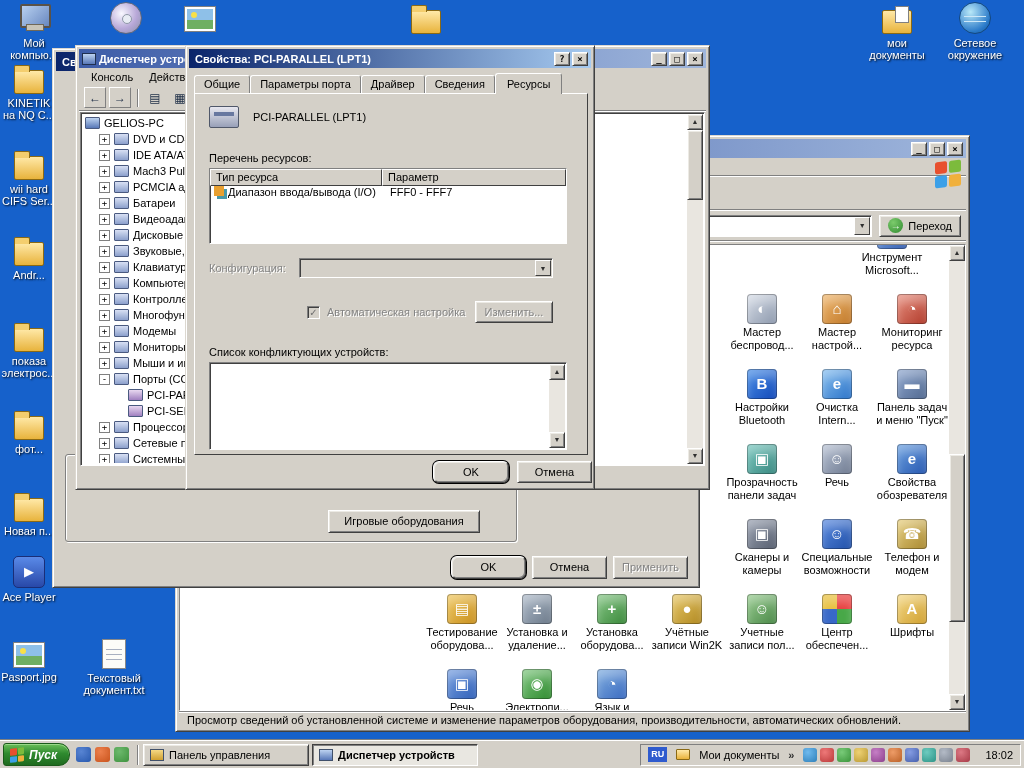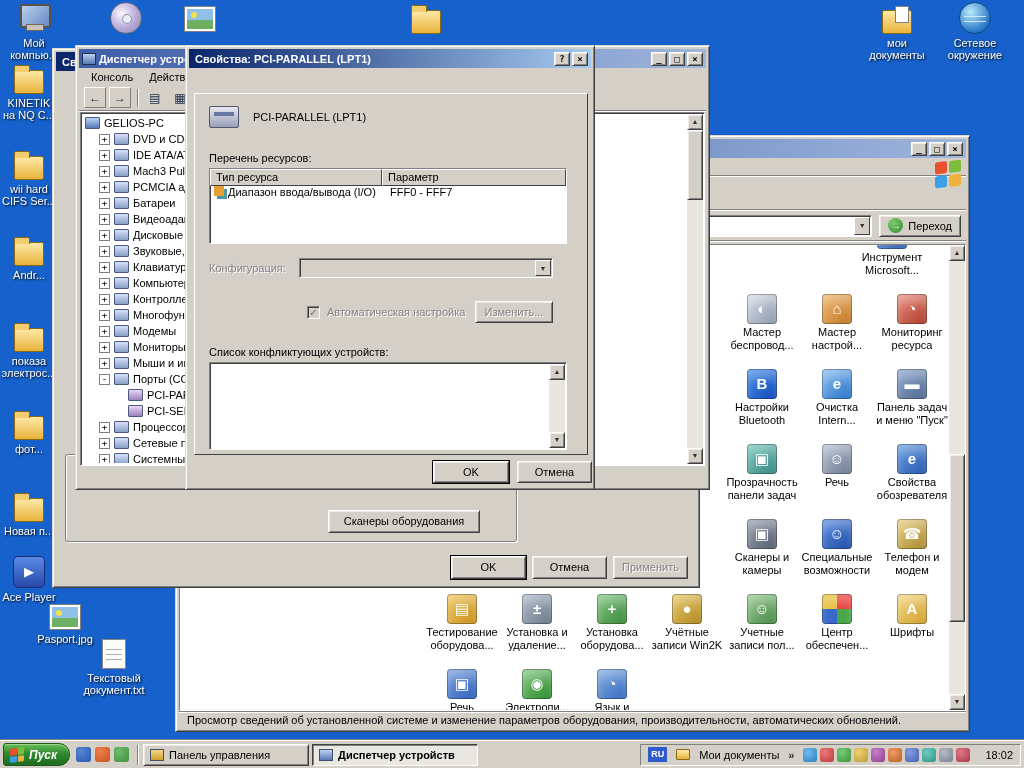--- a/index.html
+++ b/index.html
@@ -30,21 +30,21 @@
   .dicon[data-icon="network"]::after{ content:""; position:absolute; left:4px; top:13px; right:4px; height:4px; border-top:1px solid #CDE8F8; border-bottom:1px solid #CDE8F8; }
 
   
   .win { position:absolute; background:#D4D0C8; border:1px solid; border-color:#DCD8D0 #404040 #404040 #DCD8D0; box-shadow:inset 1px 1px 0 #FFFFFF, inset -1px -1px 0 #808080; }
   .titlebar { display:flex; align-items:center; padding:0 3px; color:#fff; font-weight:bold; height:19px; overflow:hidden; white-space:nowrap; }
   .titlebar.active { background:linear-gradient(90deg,#0A246A,#A6CAF0); }
   .titlebar.inactive { background:linear-gradient(90deg,#3E5DA8,#9FB6DC); }
   .ttext { flex:1; overflow:hidden; white-space:nowrap; padding-left:3px; }
   .tbtn { width:16px; height:14px; margin-left:2px; flex:none; background:#D4D0C8; border:1px solid; border-color:#FFFFFF #404040 #404040 #FFFFFF; box-shadow:inset 1px 1px 0 #ECEAE4, inset -1px -1px 0 #808080; color:#000; font-size:9px; line-height:12px; text-align:center; font-weight:bold; font-family:"DejaVu Sans Mono",monospace; }
   .btn { background:#D4D0C8; border:1px solid; border-color:#FFFFFF #404040 #404040 #FFFFFF; box-shadow:inset 1px 1px 0 #ECEAE4, inset -1px -1px 0 #808080; text-align:center; line-height:20px; cursor:pointer; }
-  .btn.default { box-shadow:0 0 0 1px #000, inset 1px 1px 0 #ECEAE4, inset -1px -1px 0 #808080; }
+  .btn.default { box-shadow:0 0 0 1px #000, inset 1px 1px 0 #ECEAE4, inset -1px -1px 0 #808080;border-radius:6px; }
   .dis { color:#848484; text-shadow:1px 1px 0 #fff; }
 
   
   .sb { position:absolute; width:16px; background:#E9E6E0; }
   .sb-btn { position:absolute; left:0; width:16px; height:16px; background:#D4D0C8; border:1px solid; border-color:#fff #404040 #404040 #fff; box-shadow:inset 1px 1px 0 #ECEAE4, inset -1px -1px 0 #808080; text-align:center; font-size:7px; line-height:14px; color:#303030; }
   .sb-thumb { position:absolute; left:0; width:16px; background:#D4D0C8; border:1px solid; border-color:#fff #404040 #404040 #fff; box-shadow:inset 1px 1px 0 #ECEAE4, inset -1px -1px 0 #808080; }
 
   
   .win-cp { left:175px; top:135px; width:795px; height:597px; z-index:2; }
   .cp-title { position:absolute; left:3px; top:3px; right:3px; }
@@ -197,21 +197,21 @@
         <div class="dlabel">фот...</div>
       </div>
       <div class="desk-icon" style="left: 0px; top: 490px; width: 58px;">
         <span class="dicon" data-icon="folder"></span>
         <div class="dlabel">Новая п...</div>
       </div>
       <div class="desk-icon" style="left: 0px; top: 556px; width: 58px;">
         <span class="dicon" data-icon="player"></span>
         <div class="dlabel">Ace Player</div>
       </div>
-      <div class="desk-icon" style="left: 0px; top: 600px; width: 58px; margin-left: 36px;">
+      <div class="desk-icon" style="left: 0px; top: 638px; width: 58px;">
         <span class="dicon" data-icon="image"></span>
         <div class="dlabel">Pasport.jpg</div>
       </div>
       <div class="desk-icon" style="left: 80px; top: 638px; width: 68px;">
         <span class="dicon" data-icon="notepad"></span>
         <div class="dlabel">Текстовый документ.txt</div>
       </div>
     </div>
 
   <div class="win win-cp">
@@ -341,21 +341,21 @@
     <div class="cp-status">
       <span>Просмотр сведений об установленной системе и изменение параметров оборудования, производительности, автоматических обновлений.</span>
     </div>
   </div>
 
   <div class="win win-sys">
     <div class="titlebar active sys-title">
       <span class="ttext">Свойства системы</span>
     </div>
     <div class="sys-group"></div>
-    <div class="btn sys-profiles">Сканеры оборудования</div>
+    <div class="btn sys-profiles">Игровые оборудования</div>
     <div class="btn default sys-ok">OK</div>
     <div class="btn sys-cancel">Отмена</div>
     <div class="btn dis sys-apply">Применить</div>
   </div>
 
   <div class="win win-dm">
     <div class="titlebar inactive dm-title">
       <span class="dm-ticon"></span>
       <span class="ttext">Диспетчер устройств</span>
       <span class="tbtn">_</span>
@@ -492,20 +492,27 @@
       </div>
     </div>
   </div>
 
   <div class="win win-dlg">
     <div class="titlebar active dlg-title">
       <span class="ttext">Свойства: PCI-PARALLEL (LPT1)</span>
       <span class="tbtn">?</span>
       <span class="tbtn">×</span>
     </div>
+    <div class="dlg-tabs" id="dlg-tabs">
+        <div class="tab">Общие</div>
+        <div class="tab">Параметры порта</div>
+        <div class="tab">Драйвер</div>
+        <div class="tab">Сведения</div>
+        <div class="tab active">Ресурсы</div>
+      </div>
     <div class="dlg-page">
       <div class="dev-head">
         <span class="dev-ico"></span>
         <span>PCI-PARALLEL (LPT1)</span>
       </div>
       <div class="plabel" style="left:14px;top:58px;">Перечень ресурсов:</div>
       <div class="res-table">
         <div class="res-head">
           <span class="th th1">Тип ресурса</span>
           <span class="th th2">Параметр</span>

